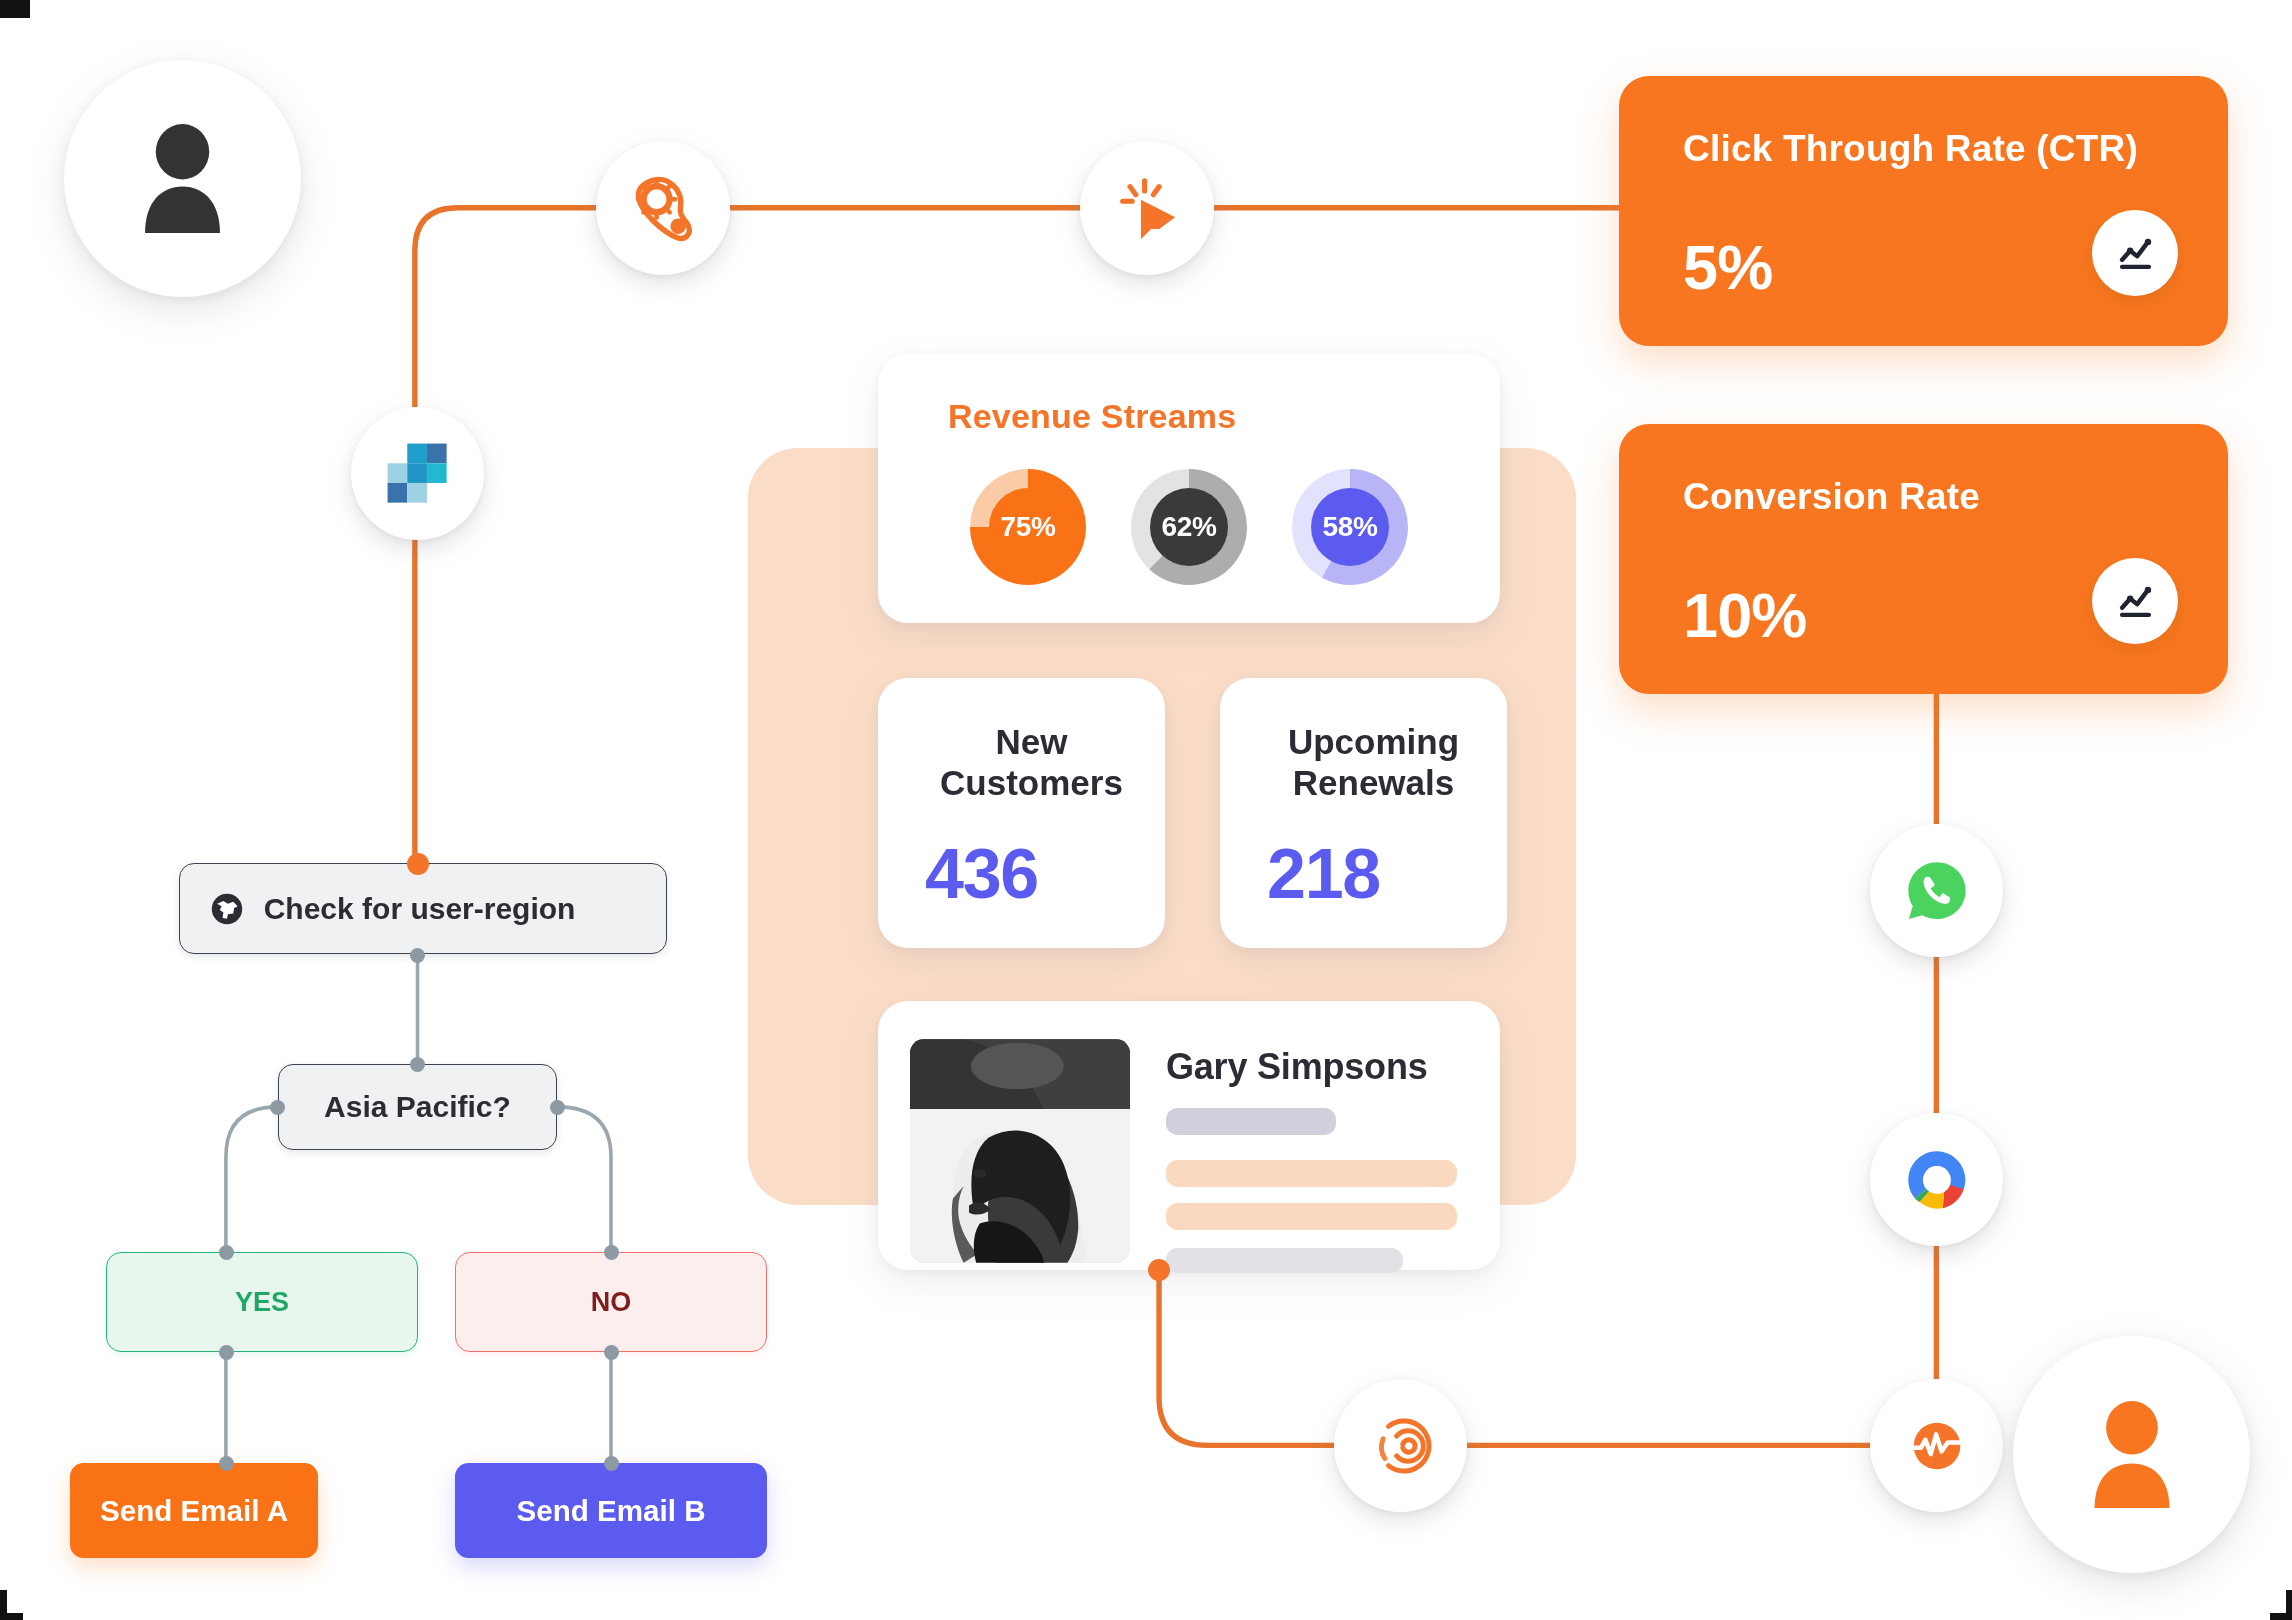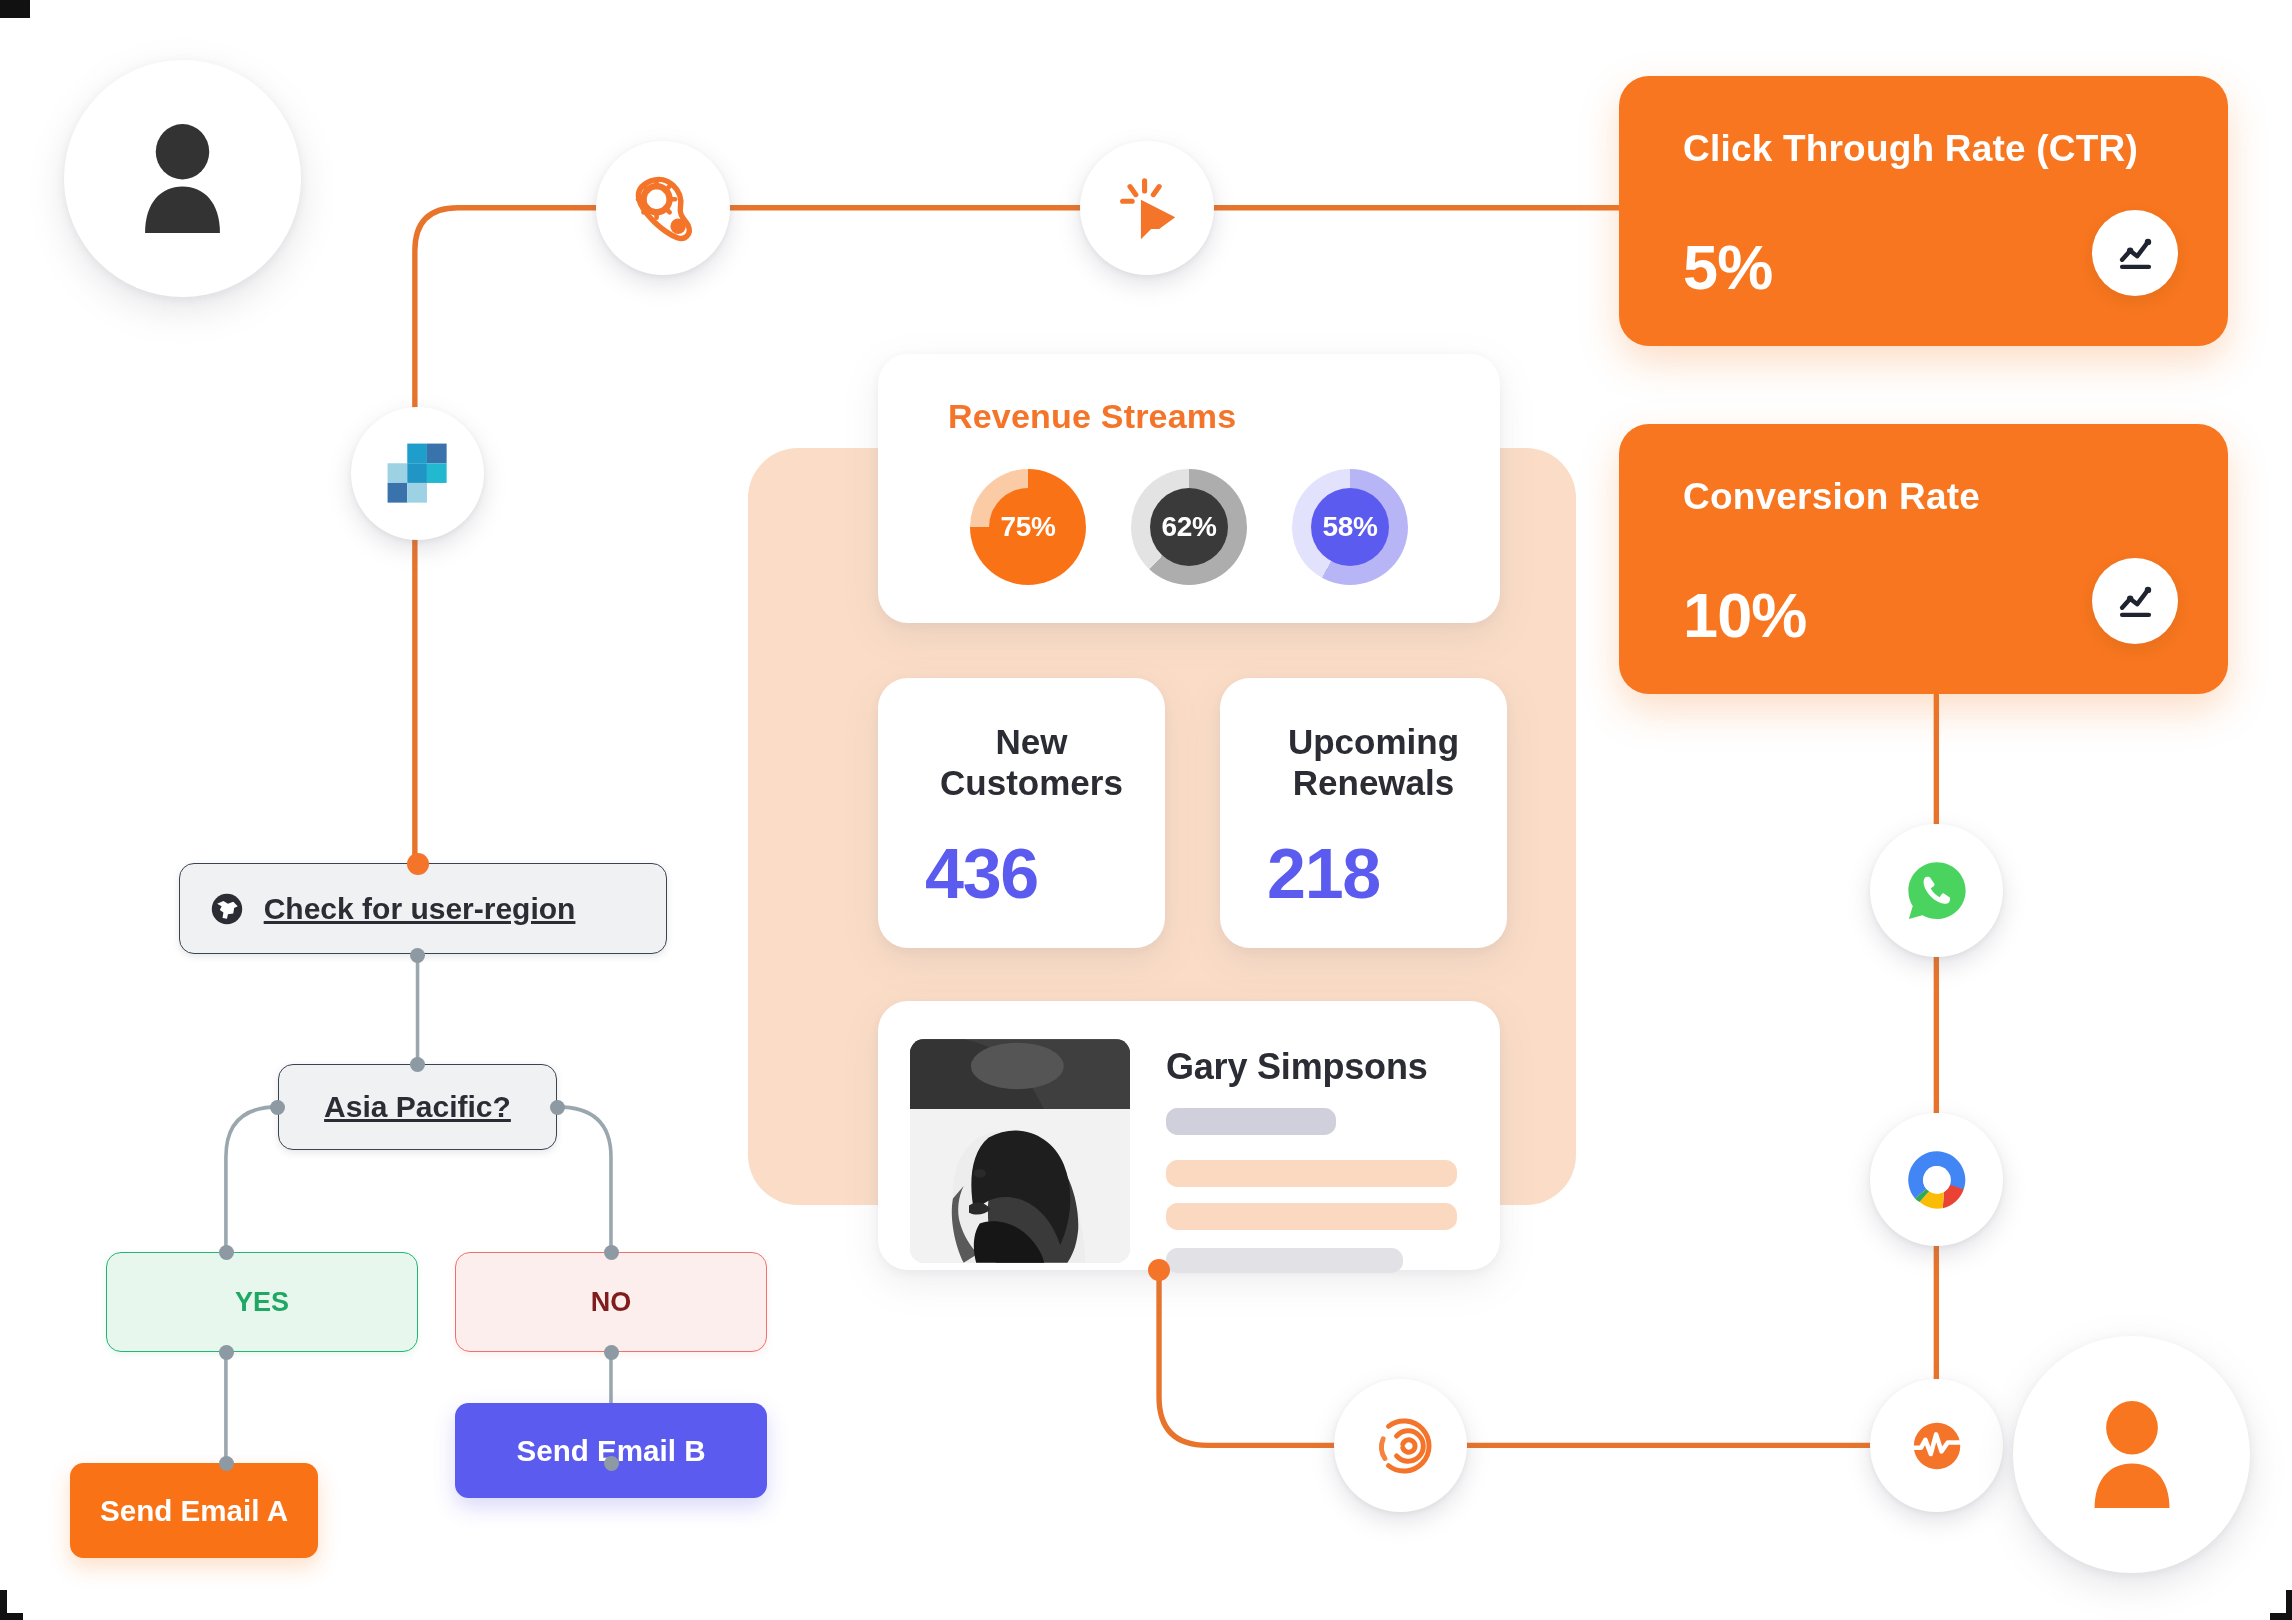--- a/index.html
+++ b/index.html
@@ -99,21 +99,21 @@
   .bar{position:absolute;border-radius:11.6px;}
 
   
   .node{
     position:absolute;border-radius:15px;display:flex;align-items:center;
     box-sizing:border-box;z-index:4;
   }
   .node.grey{
     background:#f0f1f3;border:1.8px solid #3c4350;
     box-shadow:0 2.7px 7.2px rgba(60,67,80,.12);
-    color:#2c2c34;font-size:30px;font-weight:700;text-decoration:underline;
+    color:#2c2c34;font-size:30px;font-weight:700;
   }
   .node.center{justify-content:center;}
   .node.yes{
     background:#e8f7ee;border:1.8px solid #22b573;
     color:#1fa864;font-size:27px;font-weight:700;justify-content:center;
     box-shadow:0 2.7px 7.2px rgba(34,181,115,.10);
   }
   .node.no{
     background:#fdeeee;border:1.8px solid #f0706e;
     color:#7f1d1d;font-size:27px;font-weight:700;justify-content:center;
@@ -326,21 +326,21 @@
     <span>NO</span>
   </div>
   <div class="dotg" style="left:604px;top:1245px;"></div>
   <div class="dotg" style="left:604px;top:1345px;"></div>
 
   <div class="node solid-orange" style="left:70px;top:1463px;width:248px;height:95px;">
     <span>Send Email A</span>
   </div>
   <div class="dotg" style="left:219px;top:1456px;"></div>
 
-  <div class="node solid-purple" style="left:455px;top:1403px;width:312px;height:95px;">
+  <div class="node solid-purple" style="left:455px;top:1463px;width:312px;height:95px;">
     <span>Send Email B</span>
   </div>
   <div class="dotg" style="left:604px;top:1456px;"></div>
 
   <div class="doto" style="left:1148px;top:1259px;"></div>
 
   <div class="chip" style="left:1870px;top:824px;width:133px;height:133px;">
     <svg width="68" height="68" viewBox="0 0 76 76">
       <path d="M38 6 C20.3 6 6 20.3 6 38 C6 44.2 7.8 50 10.9 54.9 L6.6 69.4 L21.6 65.2 C26.3 67.8 32 69.3 38 69.3 C55.7 69.3 70 55 70 37.7 C70 20.3 55.7 6 38 6 Z" fill="#4ad35f"></path>
       <path d="M27 22 C25 22 23 24 23 28 C23 35 29 44 37 49 C43 53 49 53 51 51 C53 49 53 46 52 45 L46 41 C45 40 44 41 43 42 L41 45 C37 43 33 39 31 35 L34 33 C35 32 36 31 35 30 L31 24 C30 22 29 22 27 22 Z" fill="#ffffff"></path>

